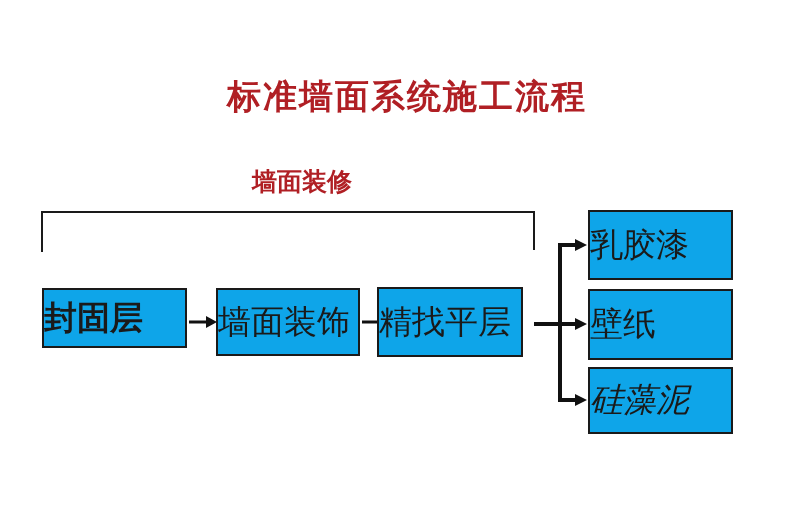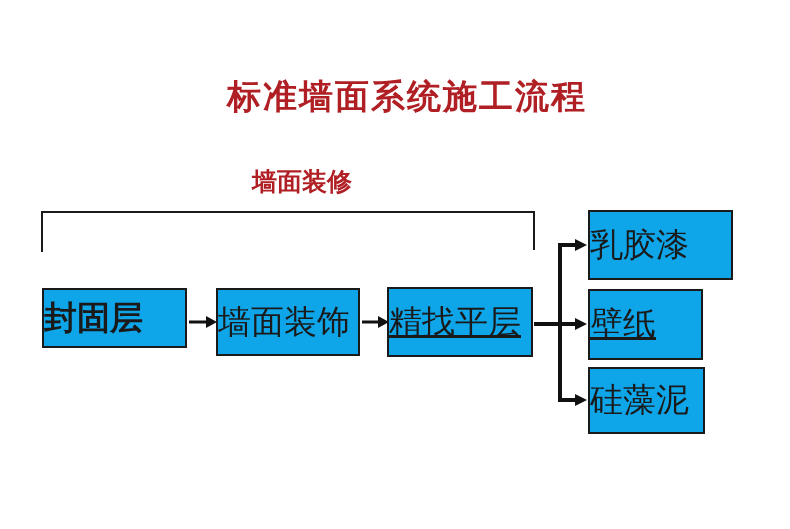--- a/index.html
+++ b/index.html
@@ -47,24 +47,24 @@
     background: #0ea5e9;
     display: flex;
     align-items: center;
     justify-content: flex-start;
     font-size: 33px;
     color: #1a1a1a;
     white-space: nowrap;
   }
   .b1 { left: 42px;  top: 288px; width: 145px; height: 60px; font-weight: bold; }
   .b2 { left: 216px; top: 288px; width: 144px; height: 68px; }
-  .b3 { left: 387px; top: 287px; width: 146px; height: 70px; text-decoration: underline; }
+  .b3 { left: 377px; top: 287px; width: 146px; height: 70px; }
   .r1 { left: 588px; top: 210px; width: 145px; height: 70px; }
-  .r2 { left: 588px; top: 289px; width: 115px; height: 71px; text-decoration: underline; }
-  .r3 { left: 588px; top: 367px; width: 117px; height: 67px; }
+  .r2 { left: 588px; top: 289px; width: 145px; height: 71px; }
+  .r3 { left: 588px; top: 367px; width: 145px; height: 67px; font-style: italic; }
 </style>
 </head>
 <body>
 
 <div class="canvas">
 
   <h1 class="title">标准墙面系统施工流程</h1>
 
   <div class="sec-label sec-left">墙面装修</div>
 

